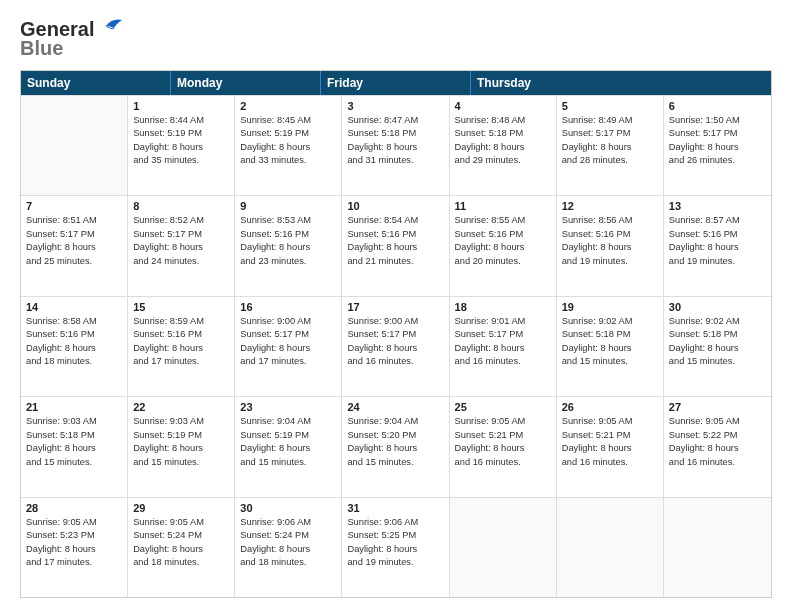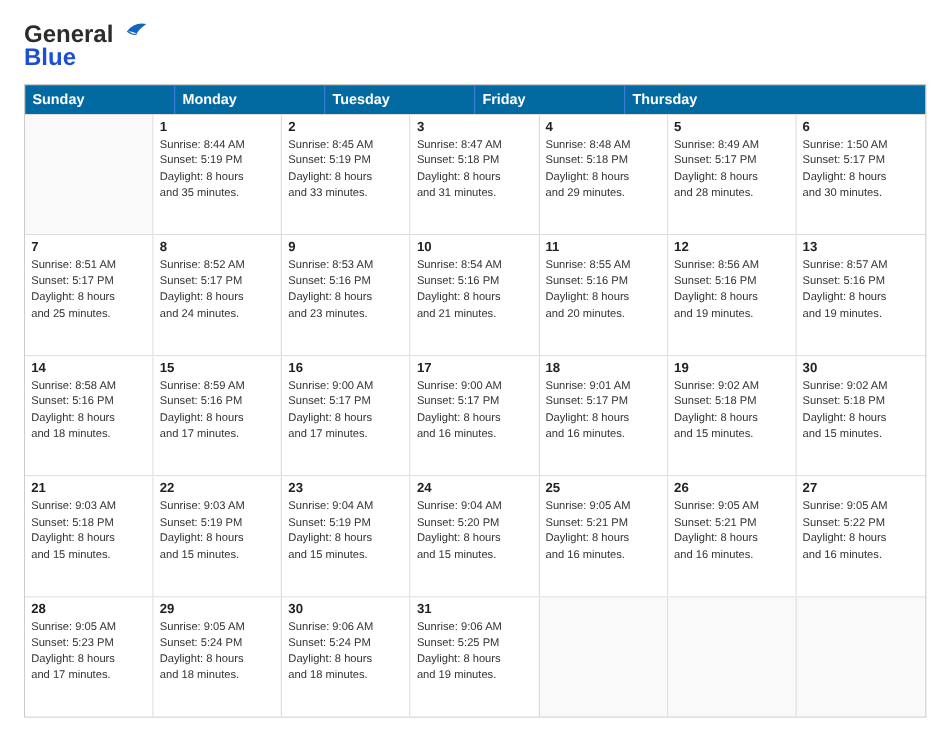--- a/index.html
+++ b/index.html
@@ -43,22 +43,22 @@
       margin-top: 2px;
     }
     .calendar {
       flex: 1;
       display: flex;
       flex-direction: column;
       border: 1px solid #ccc;
     }
     .cal-header-row {
       display: grid;
-      grid-template-columns: repeat(6, 1fr);
-      background: #0369a1;
+      grid-template-columns: repeat(5, 1fr);
+      background: #0c4a6e;
     }
     .cal-header-cell {
       color: #fff;
       font-size: 12px;
       font-weight: bold;
       padding: 5px 6px;
       text-align: left;
       border-right: 1px solid #3a7bd5;
     }
     .cal-header-cell:last-child { border-right: none; }
@@ -104,33 +104,32 @@
 <div class="page">
   <div class="header">
     <div class="logo">
       <div style="display:flex;align-items:flex-start;">
         <span style="font-size:20px;font-weight:bold;color:#2c2c2c;">General</span>
         <svg width="26" height="20" viewBox="0 0 26 20" style="margin-left:2px;">
           <path d="M10 8 Q16 0 26 2 Q20 6 18 10 Q14 8 10 8Z" fill="#1565c0"></path>
           <path d="M10 8 Q16 12 18 10" fill="none" stroke="#1565c0" stroke-width="1"></path>
         </svg>
       </div>
-      <div style="font-size:20px;font-weight:bold;color:#1d4ed8;margin-top:-4px;">Blue</div>
+      <div style="font-size:20px;font-weight:bold;color:#737373;margin-top:-4px;">Blue</div>
     </div>
     <div class="title-block">
       <div class="month-title"></div>
       <div class="location"></div>
     </div>
   </div>
 
   <div class="calendar">
     <div class="cal-header-row">
     <div class="cal-header-cell">Sunday</div>
         <div class="cal-header-cell">Monday</div>
-        <div class="cal-header-cell">Tuesday</div>
         <div class="cal-header-cell">Friday</div>
         <div class="cal-header-cell">Thursday</div>
       </div>
     <div class="cal-body">
     <div class="cal-row">
           <div class="cal-cell empty"></div>
           <div class="cal-cell">
             <div class="day-num">1</div>
             <div class="cell-line">Sunrise: 8:44 AM</div>
             <div class="cell-line">Sunset: 5:19 PM</div>
@@ -163,21 +162,21 @@
             <div class="cell-line">Sunrise: 8:49 AM</div>
             <div class="cell-line">Sunset: 5:17 PM</div>
             <div class="cell-line">Daylight: 8 hours</div>
             <div class="cell-line">and 28 minutes.</div>
           </div>
           <div class="cal-cell">
             <div class="day-num">6</div>
             <div class="cell-line">Sunrise: 1:50 AM</div>
             <div class="cell-line">Sunset: 5:17 PM</div>
             <div class="cell-line">Daylight: 8 hours</div>
-            <div class="cell-line">and 30 minutes.</div>
+            <div class="cell-line">and 26 minutes.</div>
           </div>
         </div>
         <div class="cal-row">
           <div class="cal-cell">
             <div class="day-num">7</div>
             <div class="cell-line">Sunrise: 8:51 AM</div>
             <div class="cell-line">Sunset: 5:17 PM</div>
             <div class="cell-line">Daylight: 8 hours</div>
             <div class="cell-line">and 25 minutes.</div>
           </div>

